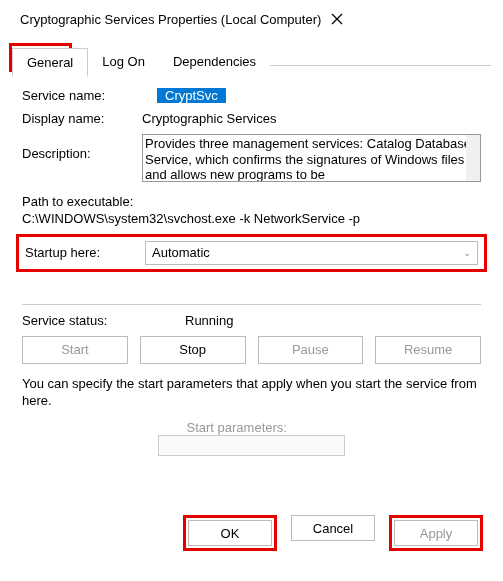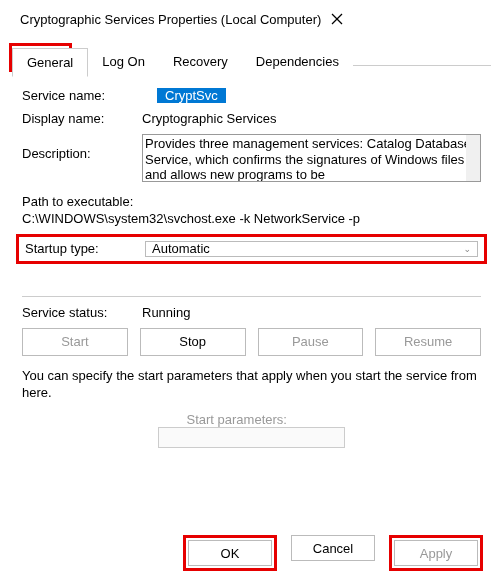--- a/index.html
+++ b/index.html
@@ -102,21 +102,21 @@
       border: 3px solid #e60000;
       padding: 4px 6px;
       margin: 6px -6px;
     }
     .startup-label {
       width: 120px;
       font-size: 13px;
     }
     .startup-select {
       flex: 1;
-      height: 16px;
+      height: 24px;
       border: 1px solid #bbb;
       padding: 2px 6px;
       font-size: 13px;
       display: flex;
       align-items: center;
       justify-content: space-between;
       background: #fff;
       cursor: pointer;
     }
     .chevron {
@@ -124,20 +124,21 @@
       color: #888;
     }
     .divider {
       border: none;
       border-top: 1px solid #ccc;
       margin: 32px 0 8px 0;
     }
     .status-row {
       display: flex;
       margin: 4px 0;
+      gap: 43px;
     }
     .button-row {
       display: flex;
       gap: 12px;
       margin: 8px 0 12px 0;
     }
     .svc-btn {
       flex: 1;
       height: 28px;
       border: 1px solid #bbb;
@@ -174,21 +175,21 @@
       border: 1px solid #ccc;
       background: #fafafa;
       padding: 2px 4px;
     }
     .dialog-buttons {
       display: flex;
       justify-content: flex-end;
       gap: 14px;
       padding: 10px 20px;
       position: absolute;
-      bottom: 0;
+      bottom: 20px;
       right: 0;
     }
     .dlg-btn {
       width: 84px;
       height: 26px;
       border: 1px solid #bbb;
       background: #fff;
       font-size: 13px;
       display: flex;
       align-items: center;
@@ -226,21 +227,20 @@
         <line x1="11" y1="1" x2="1" y2="11" stroke="#000" stroke-width="1.2"></line>
       </svg>
   </div>
 </div>
 
 <div class="general-highlight"></div>
 
 <div class="tabs">
   <div class="tab active">General</div>
   <div class="tab">Log On</div>
-  <div class="tab">Recovery</div>
   <div class="tab">Dependencies</div>
 </div>
 
 <div class="content">
   <div class="row">
     <div class="label-col">Service name:</div>
     <div class="value-col"><span class="highlighted-value">CryptSvc</span></div>
   </div>
 
   <div class="row">
@@ -255,21 +255,21 @@
       <div class="description-scrollbar"></div>
     </div>
   </div>
 
   <div class="path-section">
     <div>Path to executable:</div>
     <div>C:\WINDOWS\system32\svchost.exe -k NetworkService -p</div>
   </div>
 
   <div class="startup-row">
-    <div class="startup-label">Startup type:</div>
+    <div class="startup-label">Startup here:</div>
     <div class="startup-select">
       <span>Automatic</span>
       <span class="chevron">⌄</span>
     </div>
   </div>
 
   <hr class="divider">
 
   <div class="status-row">
     <div class="label-col">Service status:</div>

